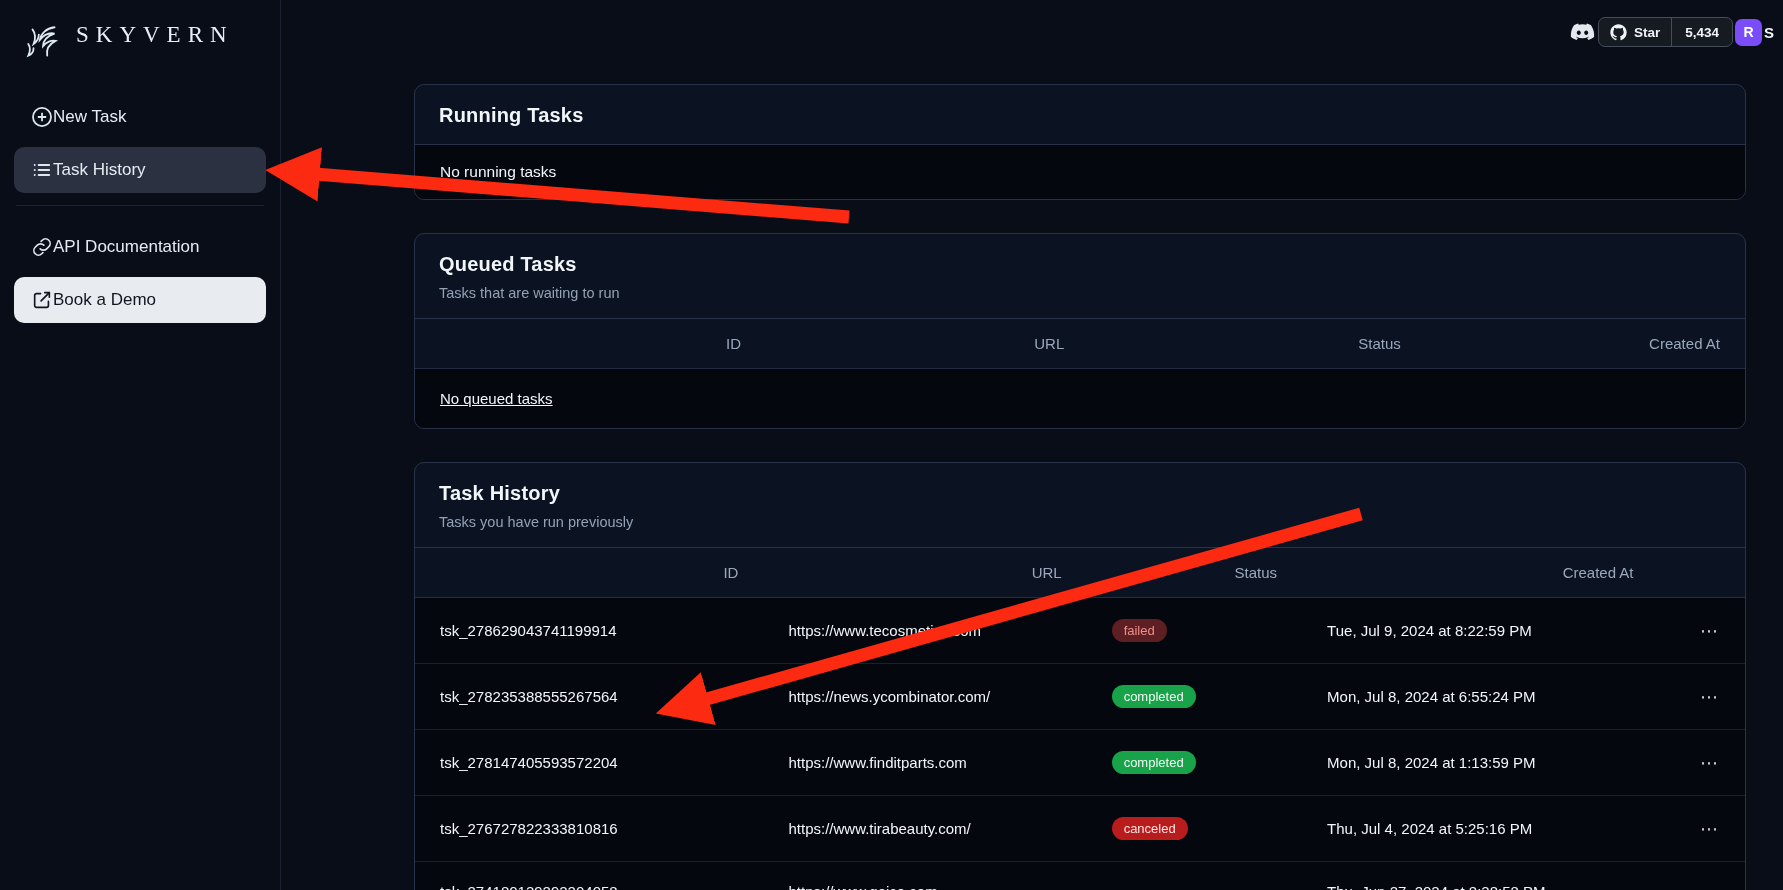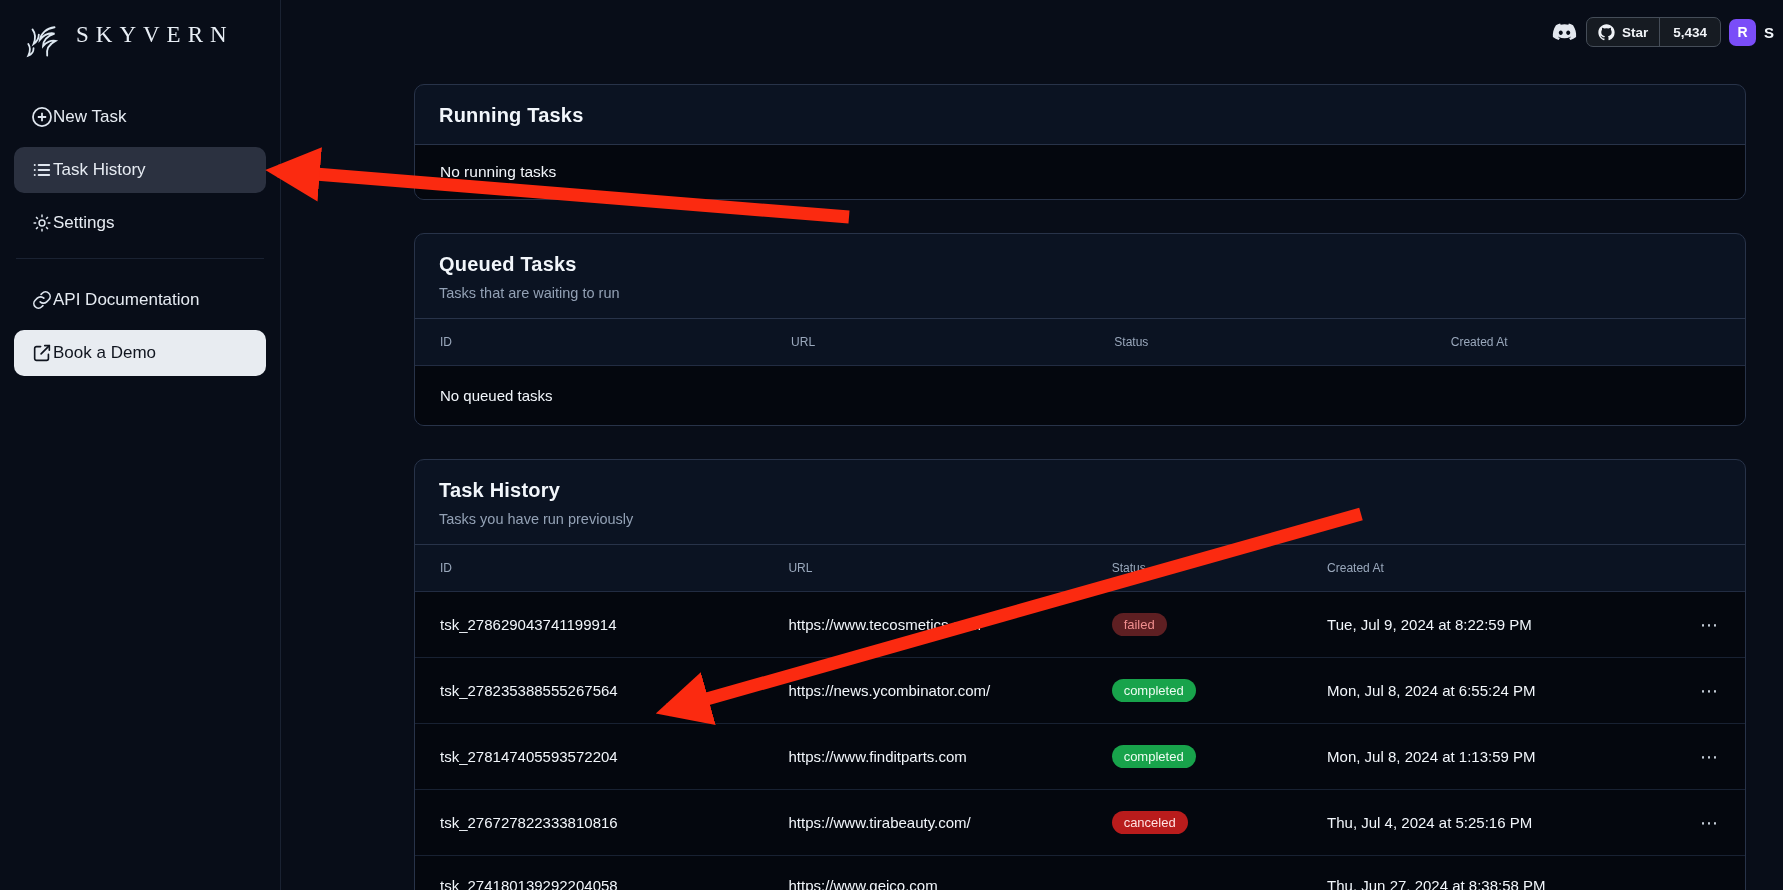--- a/index.html
+++ b/index.html
@@ -16,45 +16,45 @@
               font-size:17px; color:#e6ebf2; cursor:pointer; margin-bottom:7px; }
   .nav-item .icn { width:22px; height:22px; display:flex; align-items:center; color:#dfe6ef; }
   .nav-item .icn svg { width:22px; height:22px; }
   .nav-item.active { background:#2b3140; }
   .nav-item.demo { background:#e8ecf1; color:#10151f; font-weight:500; }
   .nav-item.demo .icn { color:#10151f; }
   .divider { height:1px; background:#1a2232; margin:12px 2px 18px; }
 
   
   .main { flex:1; padding:0 37px 0 133px; overflow:hidden; }
-  .topbar { height:64px; display:flex; align-items:center; justify-content:flex-end; gap:8px;
+  .topbar { height:64px; display:flex; align-items:center; justify-content:flex-end; gap:2px;
             margin-right:-28px; margin-bottom:20px; }
   .icon-btn { color:#e3e7ee; background:none; border:none; cursor:pointer; display:flex; }
   .icon-btn svg { width:27px; height:27px; }
   .github-btn { display:flex; align-items:stretch; height:30px; border:1px solid #454d58; border-radius:7px;
                 background:#161b22; font-size:13.5px; font-weight:700; color:#f0f3f7; cursor:pointer; overflow:hidden; }
   .github-star { display:flex; align-items:center; gap:7px; padding:0 11px; border-right:1px solid #454d58; }
   .github-star svg { width:17px; height:17px; fill:#f0f3f7; }
   .github-count { display:flex; align-items:center; padding:0 13px; }
   .avatar { width:27px; height:27px; border-radius:7px; background:#7a4df8; color:#fff; display:flex;
             align-items:center; justify-content:center; font-size:14px; font-weight:700; cursor:pointer; }
   .partial-user { font-size:15px; font-weight:600; white-space:nowrap; }
 
   
   .card { border:1px solid #283349; border-radius:10px; background:#0b1322; margin-bottom:33px; overflow:hidden; }
   .card-header { padding:19px 24px 17px; border-bottom:1px solid #283349; }
   .card-title { font-size:20px; font-weight:700; letter-spacing:.2px; }
   .card-sub { margin-top:9px; font-size:14.5px; color:#93a1b5; }
   .empty-row { background:#04070e; padding:18px 25px; font-size:15.5px; }
 
   table { width:100%; border-collapse:collapse; }
-  thead th { background:#0b1322; color:#9aa8bc; font-weight:500; font-size:12px; text-align:left;
+  thead th { background:#0b1322; color:#9aa8bc; font-weight:500; font-size:15px; text-align:right;
              padding:16px 25px; border-bottom:1px solid #222c42; }
   tbody td { background:#04070e; font-size:15px; padding:21px 25px; border-bottom:1px solid #182132; }
-  tbody tr:last-child td { border-bottom:none; }
+  tbody tr:last-child td { border-bottom:none;text-decoration:underline; }
   tbody tr { cursor:pointer; }
 
   .badge { display:inline-block; padding:4px 12px; border-radius:999px; font-size:13px; font-weight:400; }
   .badge.failed { background:#5e1f22; color:#f08e8e; }
   .badge.completed { background:#18a34b; color:#eefcf2; }
   .badge.canceled { background:#b91c1c; color:#ffe2e2; }
 
   .ellipsis-btn { color:#cfd8e3; font-size:18px; letter-spacing:2px; background:none; border:none; cursor:pointer; }
   td.actions { text-align:right; }
 
@@ -93,29 +93,20 @@
         <span class="icn">
           <svg viewBox="0 0 20 20" fill="none" stroke="currentColor" stroke-width="1.8" stroke-linecap="round">
               <path d="M7 5.5h9.5M7 10h9.5M7 14.5h9.5"></path>
               <path d="M3.4 5.5h.01M3.4 10h.01M3.4 14.5h.01"></path>
             </svg>
         </span>
         <span>Task History</span>
       </div>
 
 
-      <div class="nav-item">
-        <span class="icn">
-          <svg viewBox="0 0 24 24" fill="none" stroke="currentColor" stroke-width="1.6">
-              <circle cx="12" cy="12" r="3.2"></circle>
-              <path d="M12 2.8v2.9M12 18.3v2.9M2.8 12h2.9M18.3 12h2.9M5.5 5.5l2 2M16.5 16.5l2 2M18.5 5.5l-2 2M7.5 16.5l-2 2"></path>
-            </svg>
-        </span>
-        <span>Settings</span>
-      </div>
 
       <div class="divider"></div>
 
       <div class="nav-item">
         <span class="icn">
           <svg viewBox="0 0 24 24" fill="none" stroke="currentColor" stroke-width="1.8" stroke-linecap="round">
               <path d="M10 14a5 5 0 0 0 7.1 0l2.3-2.3a5 5 0 0 0-7.1-7.1L11 5.9"></path>
               <path d="M14 10a5 5 0 0 0-7.1 0l-2.3 2.3a5 5 0 0 0 7.1 7.1L13 18.1"></path>
             </svg>
         </span>

